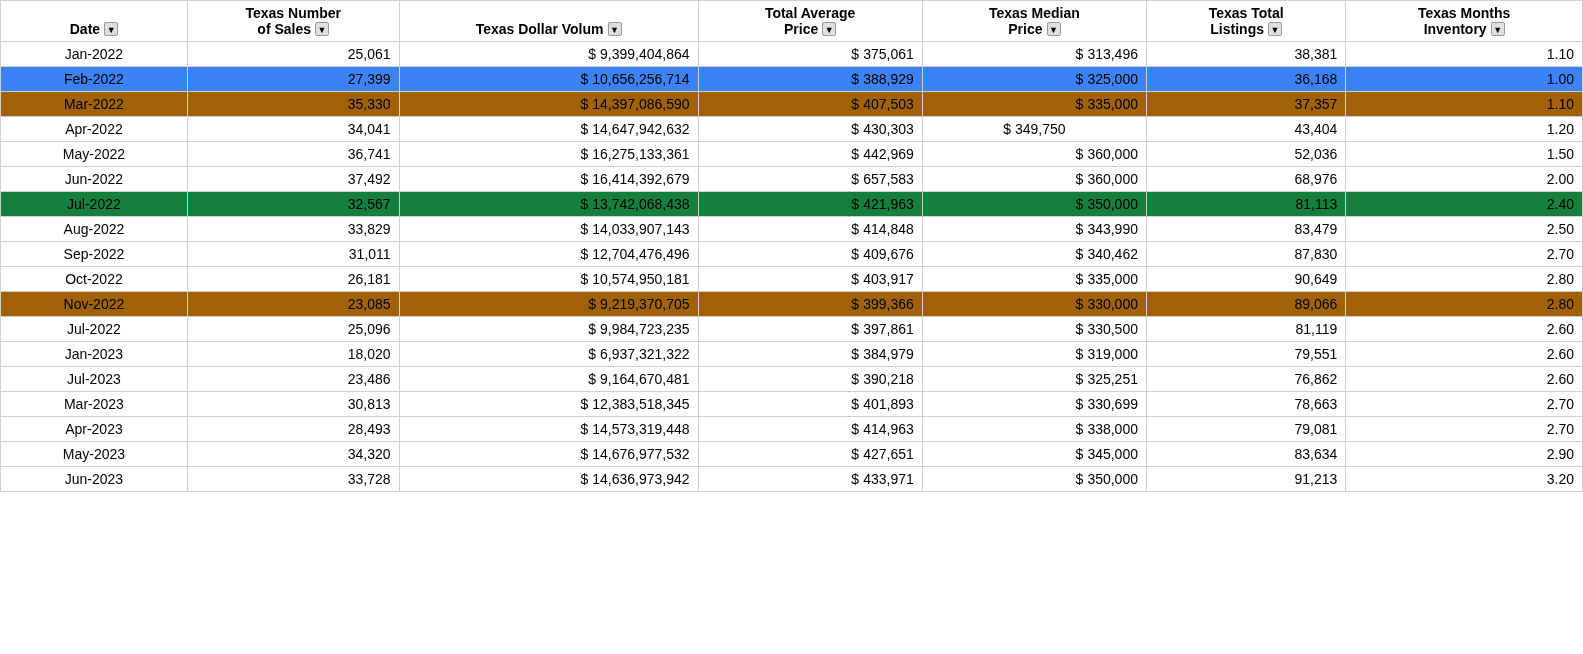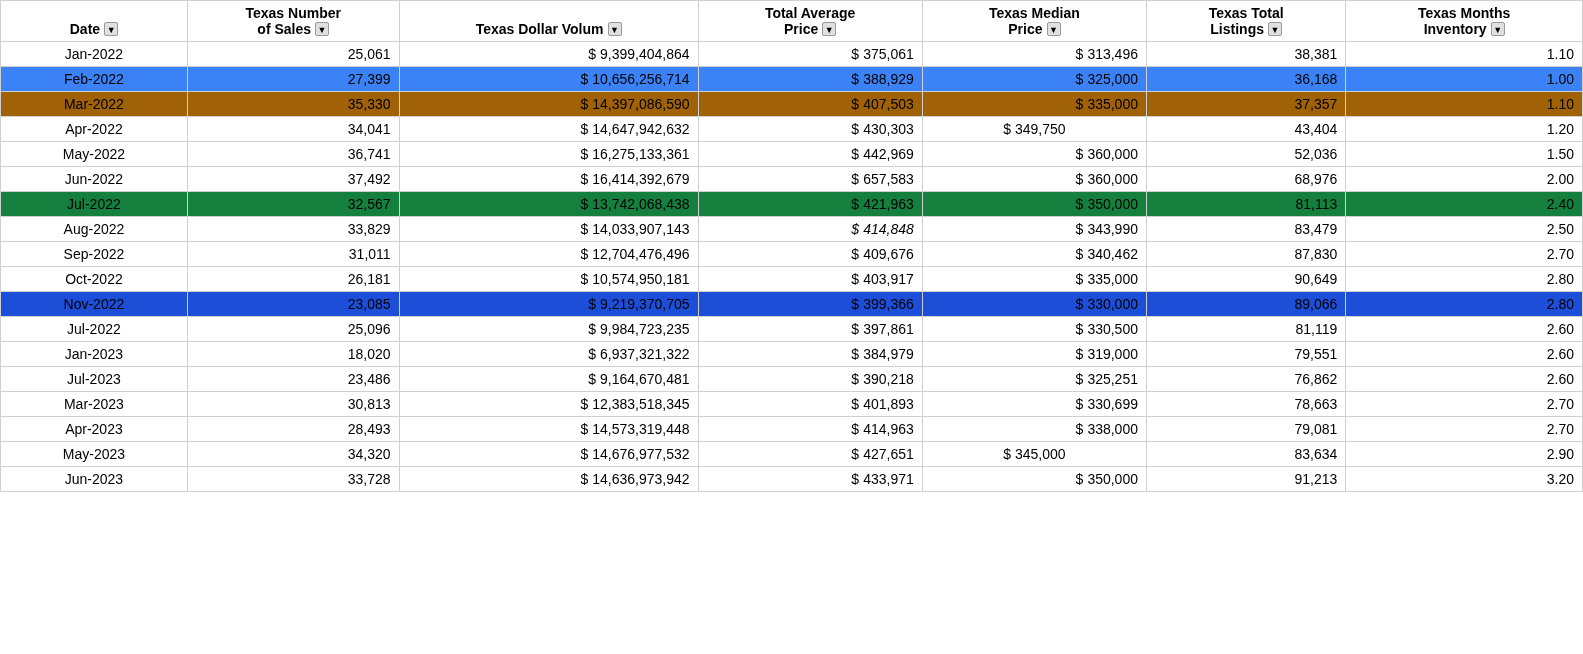--- a/index.html
+++ b/index.html
@@ -209,21 +209,21 @@
           <td style="text-align: right;"><span style="margin-right:4px;">$</span><span>13,742,068,438</span></td>
           <td style="text-align: right;"><span style="margin-right:4px;">$</span><span>421,963</span></td>
           <td style="text-align: right;"><span style="margin-right:4px;">$</span><span>350,000</span></td>
           <td style="text-align: right;">81,113</td>
           <td style="text-align: right;">2.40</td>
         </tr>
         <tr style="background: rgb(255, 255, 255);">
           <td style="text-align: center;">Aug-2022</td>
           <td style="text-align: right;">33,829</td>
           <td style="text-align: right;"><span style="margin-right:4px;">$</span><span>14,033,907,143</span></td>
-          <td style="text-align: right; font-style: italic;"><span style="margin-right:4px;">$</span><span>414,848</span></td>
+          <td style="text-align: right;"><span style="margin-right:4px;">$</span><span>414,848</span></td>
           <td style="text-align: right;"><span style="margin-right:4px;">$</span><span>343,990</span></td>
           <td style="text-align: right;">83,479</td>
           <td style="text-align: right;">2.50</td>
         </tr>
         <tr style="background: rgb(255, 255, 255);">
           <td style="text-align: center;">Sep-2022</td>
           <td style="text-align: right;">31,011</td>
           <td style="text-align: right;"><span style="margin-right:4px;">$</span><span>12,704,476,496</span></td>
           <td style="text-align: right;"><span style="margin-right:4px;">$</span><span>409,676</span></td>
           <td style="text-align: right;"><span style="margin-right:4px;">$</span><span>340,462</span></td>
@@ -232,21 +232,21 @@
         </tr>
         <tr style="background: rgb(255, 255, 255);">
           <td style="text-align: center;">Oct-2022</td>
           <td style="text-align: right;">26,181</td>
           <td style="text-align: right;"><span style="margin-right:4px;">$</span><span>10,574,950,181</span></td>
           <td style="text-align: right;"><span style="margin-right:4px;">$</span><span>403,917</span></td>
           <td style="text-align: right;"><span style="margin-right:4px;">$</span><span>335,000</span></td>
           <td style="text-align: right;">90,649</td>
           <td style="text-align: right;">2.80</td>
         </tr>
-        <tr style="background: #1d4ed8;">
+        <tr style="background: #a16207;">
           <td style="text-align: center;">Nov-2022</td>
           <td style="text-align: right;">23,085</td>
           <td style="text-align: right;"><span style="margin-right:4px;">$</span><span>9,219,370,705</span></td>
           <td style="text-align: right;"><span style="margin-right:4px;">$</span><span>399,366</span></td>
           <td style="text-align: right;"><span style="margin-right:4px;">$</span><span>330,000</span></td>
           <td style="text-align: right;">89,066</td>
           <td style="text-align: right;">2.80</td>
         </tr>
         <tr style="background: rgb(255, 255, 255);">
           <td style="text-align: center;">Jul-2022</td>
@@ -291,21 +291,21 @@
           <td style="text-align: right;"><span style="margin-right:4px;">$</span><span>414,963</span></td>
           <td style="text-align: right;"><span style="margin-right:4px;">$</span><span>338,000</span></td>
           <td style="text-align: right;">79,081</td>
           <td style="text-align: right;">2.70</td>
         </tr>
         <tr style="background: rgb(255, 255, 255);">
           <td style="text-align: center;">May-2023</td>
           <td style="text-align: right;">34,320</td>
           <td style="text-align: right;"><span style="margin-right:4px;">$</span><span>14,676,977,532</span></td>
           <td style="text-align: right;"><span style="margin-right:4px;">$</span><span>427,651</span></td>
-          <td style="text-align: center;"><span style="margin-right:4px;">$</span><span>345,000</span></td>
+          <td style="text-align: right;"><span style="margin-right:4px;">$</span><span>345,000</span></td>
           <td style="text-align: right;">83,634</td>
           <td style="text-align: right;">2.90</td>
         </tr>
         <tr style="background: rgb(255, 255, 255);">
           <td style="text-align: center;">Jun-2023</td>
           <td style="text-align: right;">33,728</td>
           <td style="text-align: right;"><span style="margin-right:4px;">$</span><span>14,636,973,942</span></td>
           <td style="text-align: right;"><span style="margin-right:4px;">$</span><span>433,971</span></td>
           <td style="text-align: right;"><span style="margin-right:4px;">$</span><span>350,000</span></td>
           <td style="text-align: right;">91,213</td>

